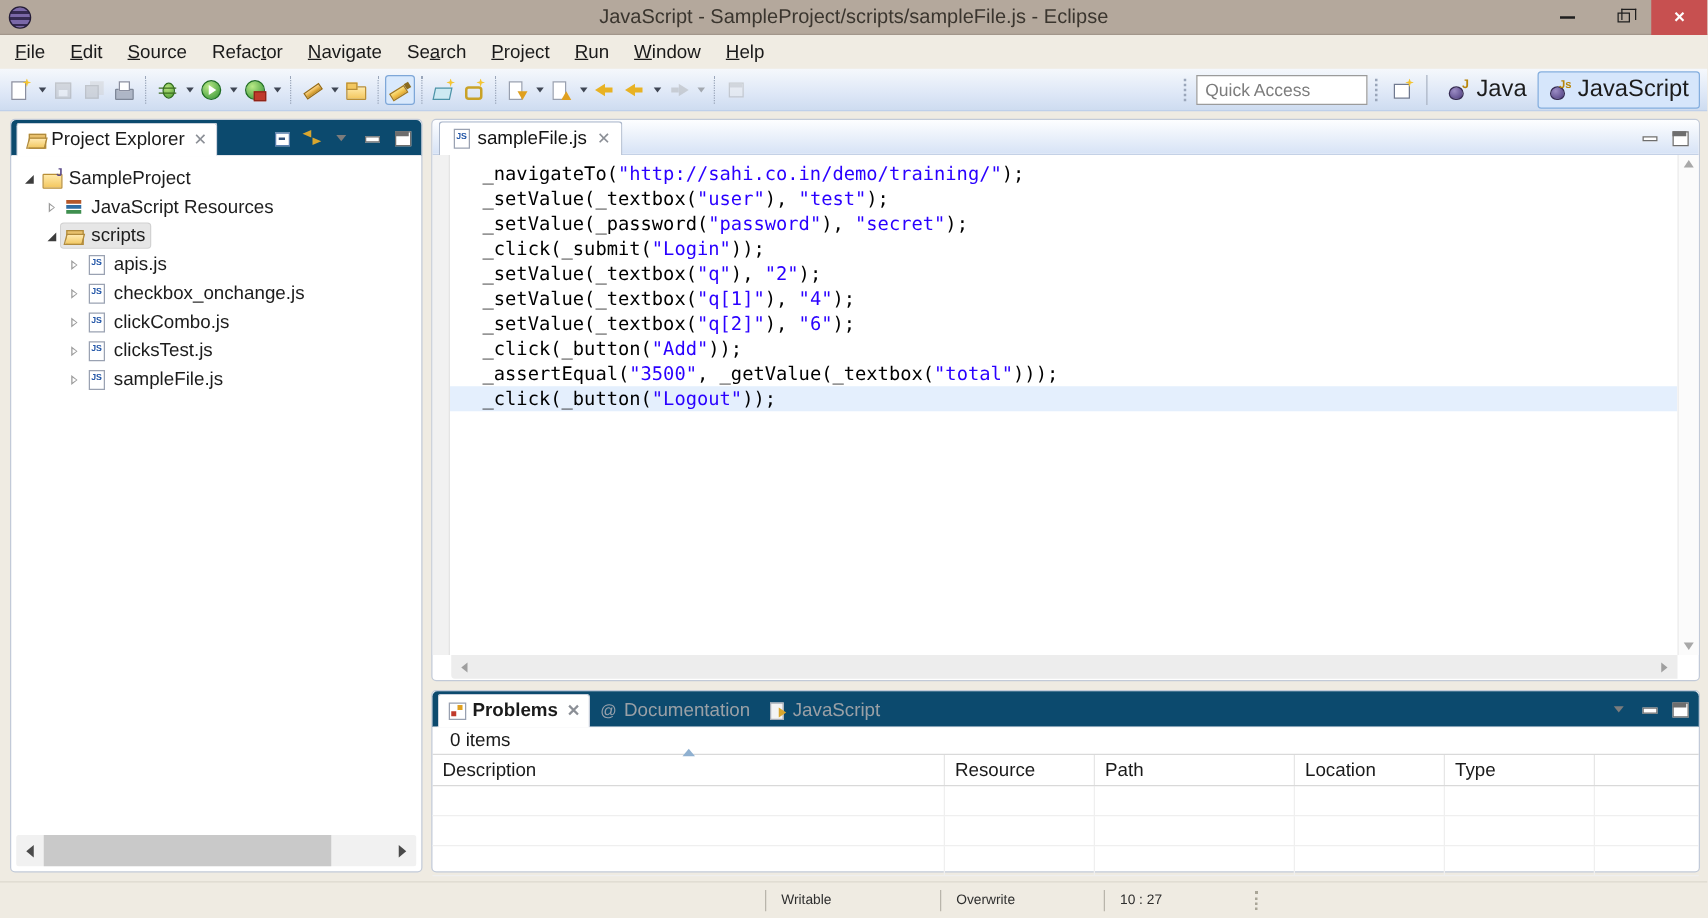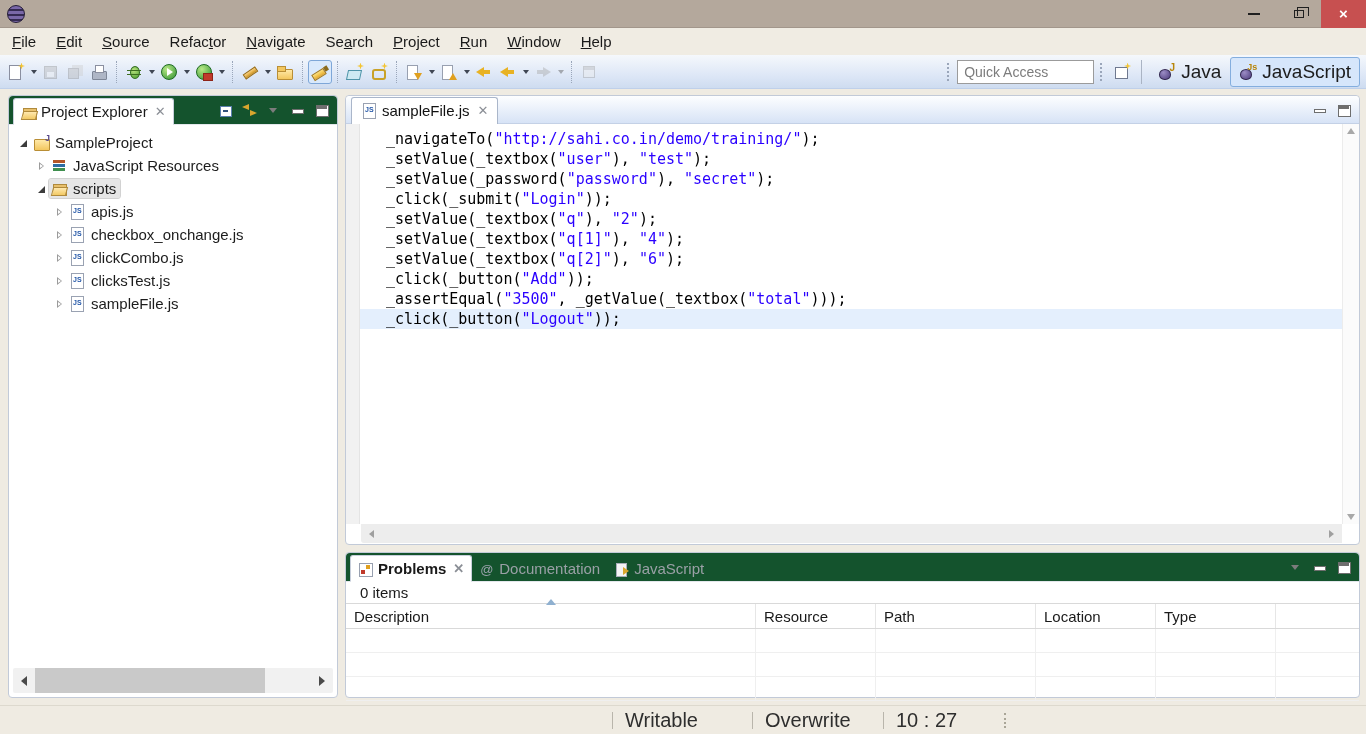--- a/index.html
+++ b/index.html
@@ -82,21 +82,21 @@
   .icon-java-persp::before, .icon-js-persp::before { content:""; position:absolute; left:1px; bottom:1px; width:10px; height:9px; border-radius:50% 50% 45% 45%; background:radial-gradient(circle at 35% 30%, #9b8cc4, #4d3c7e); border:1px solid #352a52; }
   .icon-java-persp::after { content:"J"; position:absolute; right:1px; top:-1px; font:bold 10px "Liberation Sans",sans-serif; color:#b8860b; }
   .icon-js-persp::after { content:"Js"; position:absolute; right:0; top:-1px; font:bold 9px "Liberation Sans",sans-serif; color:#b8860b; }
 
   
   .workbench { position:absolute; left:0; top:89px; right:0; bottom:29px; }
   .panel { position:absolute; background:#fff; border:1px solid #c2cad8; border-radius:4px; }
 
   
   .explorer { left:8px; top:6px; width:330px; bottom:7px; }
-  .vtabbar { height:29px; display:flex; border-bottom:1px solid #e4e7ec; border-radius:4px 4px 0 0; background:#14532d; }
+  .vtabbar { height:29px; display:flex; align-items:center; border-bottom:1px solid #e4e7ec; border-radius:4px 4px 0 0; background:#0c4a6e; }
   .vtab { height:27px; margin-top:2px; display:inline-flex; align-items:center; gap:5px; padding:0 7px; font-size:15px; color:#9aa0a6; }
   .vtab.active { background:#fff; border:1px solid #c8cfdb; border-bottom-color:#fff; border-radius:3px 3px 0 0; color:#1a1a1a; margin-left:4px; }
   .vtab.active.bold { font-weight:bold; }
   .tab-close { color:#8b8f96; font-size:13px; margin-left:2px; line-height:1; }
   .view-icons { margin-left:auto; display:flex; align-items:center; gap:9px; margin-right:8px; }
   .vicon { width:15px; height:14px; position:relative; display:inline-block; }
   .icon-collapse-all::before { content:""; position:absolute; left:2px; top:3px; width:10px; height:9px; border:1px solid #5a7fae; background:#fff; }
   .icon-collapse-all::after { content:""; position:absolute; left:5px; top:7px; width:5px; height:1.5px; background:#33537c; }
   .icon-link-editor::before { content:""; position:absolute; left:0; top:1px; border-right:7px solid #d9a62e; border-top:3.5px solid transparent; border-bottom:3.5px solid transparent; }
   .icon-link-editor::after { content:""; position:absolute; right:0; bottom:1px; border-left:7px solid #d9a62e; border-top:3.5px solid transparent; border-bottom:3.5px solid transparent; }
@@ -159,32 +159,33 @@
   .pheader { display:flex; height:26px; border-top:1px solid #d9d9d9; border-bottom:1px solid #d9d9d9; position:relative; }
   .pcol { display:flex; align-items:center; padding-left:8px; border-right:1px solid #e6e6e6; font-size:15px; color:#1a1a1a; height:100%; flex:none; }
   .pcol:first-child { padding-left:14px; }
   .pcol.fill { flex:1; border-right:none; }
   .sort-asc { position:absolute; left:200px; top:-5px; border-left:5px solid transparent; border-right:5px solid transparent; border-bottom:6px solid #8fb0d0; }
   .prow { display:flex; height:24px; border-bottom:1px solid #efefef; }
   .pcell { border-right:1px solid #efefef; height:100%; flex:none; }
   .pcell.fill { flex:1; border-right:none; }
 
   
-  .statusbar { position:absolute; left:0; bottom:0; width:100%; height:29px; background:#efebe2; border-top:1px solid #ddd9ce; font-size:20px; color:#2e2e2e; }
+  .statusbar { position:absolute; left:0; bottom:0; width:100%; height:29px; background:#efebe2; border-top:1px solid #ddd9ce; font-size:11px; color:#2e2e2e; }
   .status-group { position:absolute; left:612px; top:0; height:100%; display:flex; align-items:center; }
   .st-sep { width:1px; height:17px; background:#b9b5ab; }
   .st-item { padding-left:12px; display:flex; align-items:center; }
   .st-item.w1 { width:139px; } .st-item.w2 { width:130px; } .st-item.w3 { width:108px; }
   .st-grip { width:4px; height:15px; border-left:2px dotted #a9a597; margin-left:12px; }
 </style>
 </head>
 <body>
 
 <div class="titlebar">
   <span class="app-logo"></span>
+  <span class="wtitle">JavaScript - SampleProject/scripts/sampleFile.js - Eclipse</span>
   <span class="win-controls">
     <span class="win-btn">
         <span class="win-min-glyph"></span>
       </span>
     <span class="win-btn">
         <span class="win-restore-glyph"></span>
       </span>
     <span class="win-btn win-close">
         <span class="win-close-glyph">×</span>
       </span>

